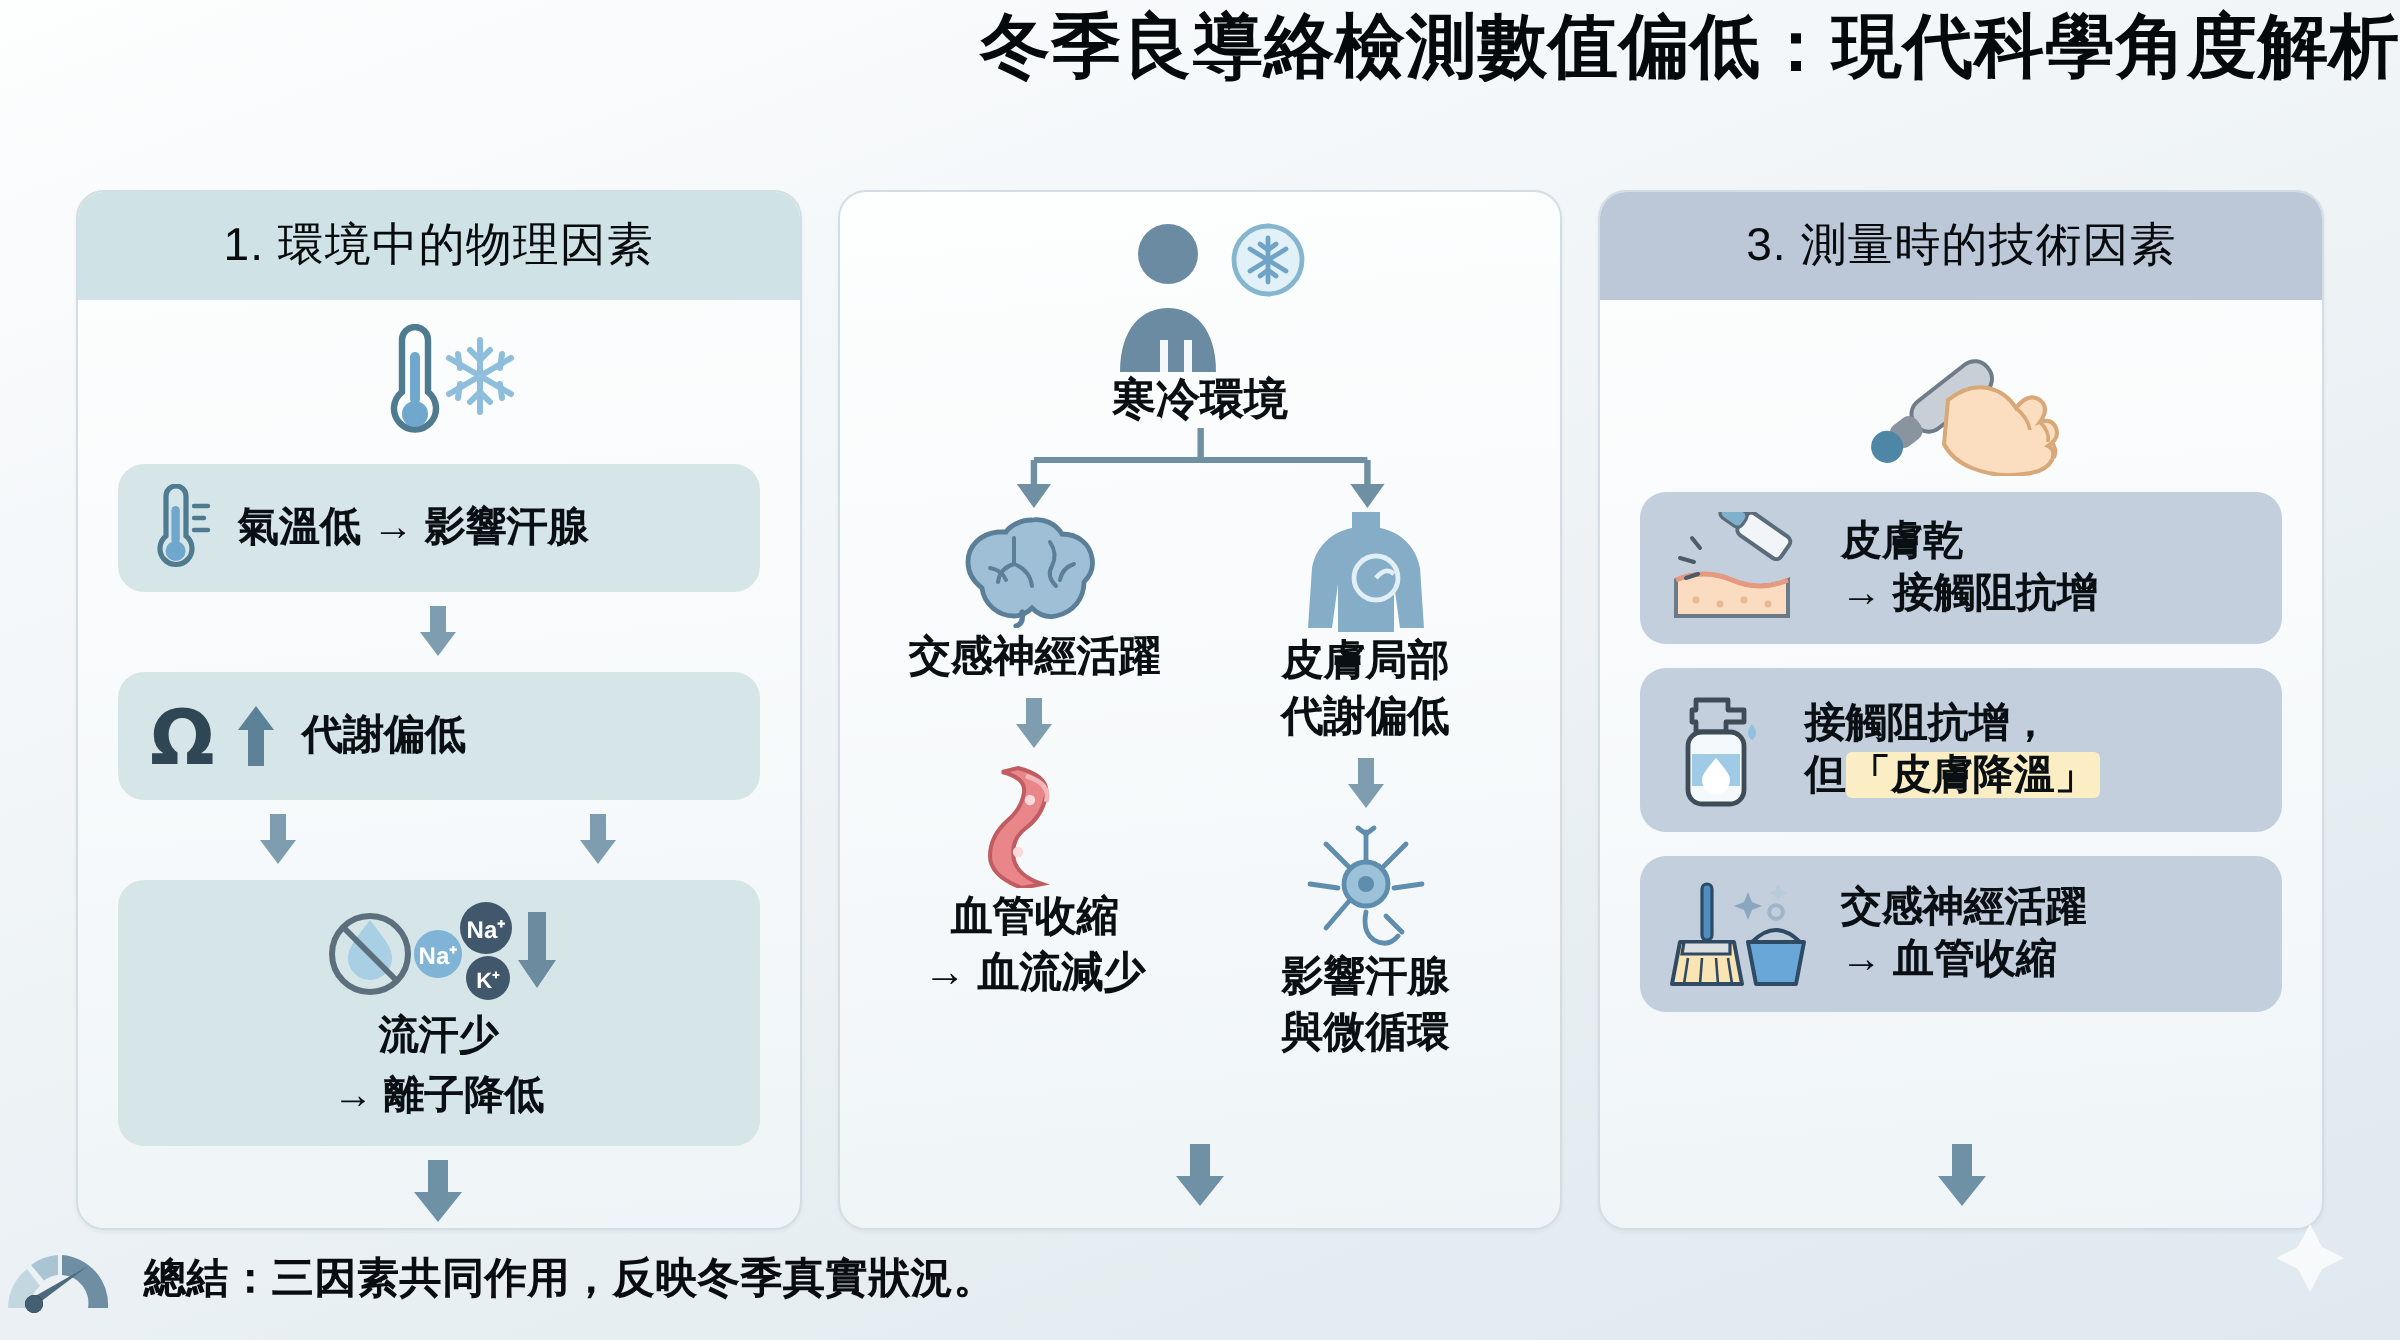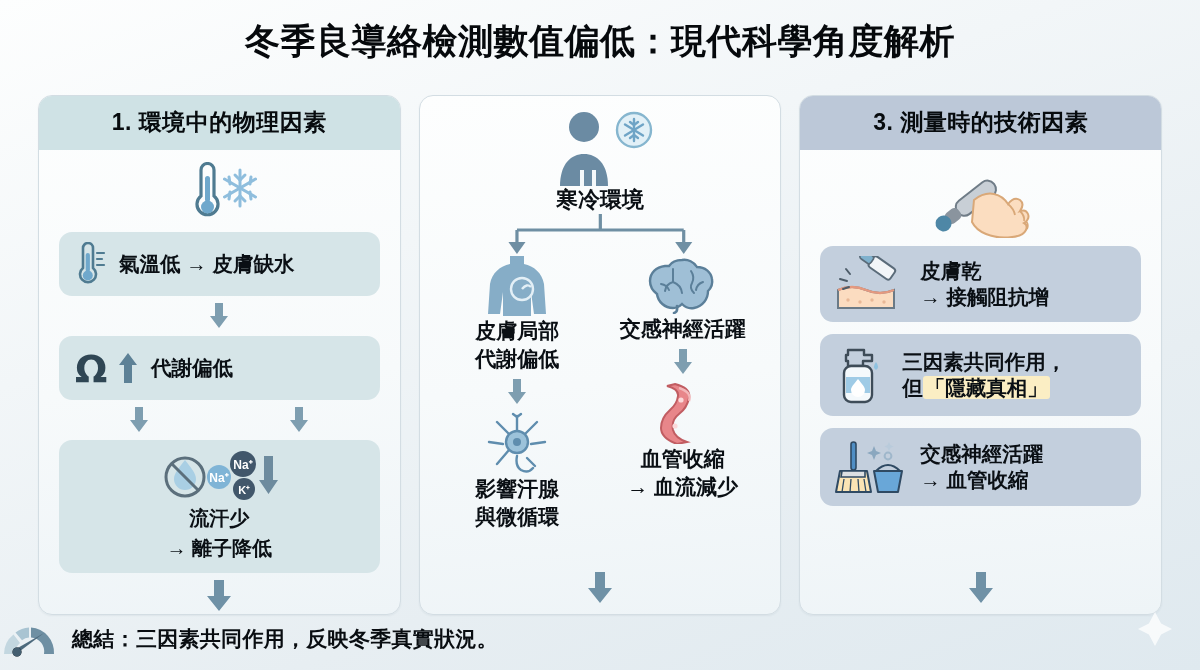--- a/index.html
+++ b/index.html
@@ -24,25 +24,24 @@
     bottom: 24px;
     width: 34px;
     height: 34px;
     background: rgba(255,255,255,0.75);
     clip-path: polygon(50% 0%, 68% 34%, 100% 50%, 68% 66%, 50% 100%, 32% 66%, 0% 50%, 32% 34%);
     pointer-events: none;
   }
 
   
   .title {
-    text-align: center;
+    text-align: right;
     font-size: 35px;
     font-weight: bold;
     letter-spacing: 0.5px;
-    padding-top: 18px;
     padding-bottom: 6px;
     color: #06090c;
   }
 
   
   .columns {
     position: absolute;
     top: 95px;
     left: 38px;
     right: 38px;
@@ -61,21 +60,21 @@
     flex-direction: column;
     align-items: center;
     position: relative;
     box-shadow: 0 1px 2px rgba(40,60,80,0.06);
   }
 
   .card-header {
     width: 100%;
     text-align: center;
     font-size: 23px;
-    font-weight: bold;
+    font-weight: normal;
     padding: 11px 4px 12px;
     color: #070b0e;
     letter-spacing: 0.5px;
   }
   .card1 .card-header { background: #cfe2e5; }
   .card2 .card-header { background: #c3ced9; }
   .card3 .card-header { background: #bcc8d8; }
 
   .card-body {
     width: 100%;
@@ -233,21 +232,21 @@
             <path d="M10 6 a5 5 0 0 1 10 0 v20 a8 8 0 1 1 -10 0 z" fill="none" stroke="#4f7b91" stroke-width="2.6"></path>
             <rect x="12.7" y="11" width="4.2" height="19" rx="2.1" fill="#6fa8cc"></rect>
             <circle cx="14.8" cy="33.5" r="5" fill="#6fa8cc"></circle>
             <g stroke="#4f7b91" stroke-width="2.2" stroke-linecap="round">
               <line x1="24" y1="11" x2="31" y2="11"></line>
               <line x1="24" y1="17" x2="29" y2="17"></line>
               <line x1="24" y1="23" x2="31" y2="23"></line>
             </g>
           </svg>
         </span>
-        <span class="pill-text">氣溫低 → 皮膚缺水</span>
+        <span class="pill-text">氣溫低 → 影響汗腺</span>
       </div>
 
       <span class="arrow-down">
         <svg width="22" height="26" viewBox="0 0 22 26">
             <path d="M7 0 h8 v13 h5 L11 25 L2 13 h5 z" fill="#7e9eb0"></path>
           </svg>
       </span>
 
       <div class="pill">
         <span style="display:flex;align-items:center;gap:2px;">
@@ -342,20 +341,51 @@
           </g>
           <path d="M64 28 h16 l-8 12 z" fill="#6f8fa3"></path>
           <path d="M220 28 h16 l-8 12 z" fill="#6f8fa3"></path>
         </svg>
       </div>
 
       <div class="c2-cols">
 
         <div class="c2-col">
           <span>
+            <svg width="80" height="58" viewBox="0 0 80 58">
+              <path d="M22 10 c-9 1 -15 7 -15 15 c0 6 3 10 7 13 c1 8 8 14 16 14 c4 0 7 -2 9 -4 c3 3 7 5 12 4 c9 -2 14 -9 14 -17 c3 -3 5 -7 4 -12 c-1 -7 -7 -12 -15 -12 c-3 -5 -9 -8 -15 -7 c-6 0 -11 3 -13 6 z" fill="#9fbfd6" stroke="#5b7f99" stroke-width="2.4"></path>
+              <g stroke="#5b7f99" stroke-width="2" fill="none" stroke-linecap="round">
+                <path d="M30 13 v13 M30 26 q-7 2 -8 9 M30 26 q8 3 9 11"></path>
+                <path d="M48 15 q4 6 1 12 q-3 5 2 10"></path>
+                <path d="M18 28 q6 1 8 6"></path>
+                <path d="M60 26 q-6 2 -7 8"></path>
+              </g>
+              <path d="M34 50 q1 6 -3 7" stroke="#5b7f99" stroke-width="2.6" fill="none" stroke-linecap="round"></path>
+            </svg>
+          </span>
+          <div class="c2-node-label">交感神經活躍</div>
+          <span class="arrow-down">
+            <svg width="22" height="26" viewBox="0 0 22 26">
+                <path d="M7 0 h8 v13 h5 L11 25 L2 13 h5 z" fill="#7e9eb0"></path>
+              </svg>
+          </span>
+          <span>
+            <svg width="56" height="62" viewBox="0 0 56 62">
+              <path d="M20 2 q16 4 14 14 q-2 10 -10 16 q-8 6 -6 16 q2 8 14 12 l-10 2 q-16 -6 -16 -16 q0 -10 9 -18 q7 -6 8 -14 q1 -7 -11 -10 z" fill="#e8868a" stroke="#c15d62" stroke-width="2"></path>
+              <path d="M24 6 q13 4 10 13" fill="none" stroke="#f3b7b9" stroke-width="2.4"></path>
+              <circle cx="26" cy="18" r="2.6" fill="#fbd9da"></circle>
+              <circle cx="20" cy="44" r="2.6" fill="#fbd9da"></circle>
+            </svg>
+          </span>
+          <div class="c2-node-label">血管收縮</div>
+          <div class="c2-node-label">→ 血流減少</div>
+        </div>
+
+        <div class="c2-col">
+          <span>
             <svg width="78" height="60" viewBox="0 0 78 60">
               <path d="M32 0 h14 v8 c10 2 18 9 20 20 l2 30 h-12 l-3 -22 v24 h-28 v-24 l-3 22 h-12 l2 -30 c2 -11 10 -18 20 -20 z" fill="#86adc7"></path>
               <circle cx="44" cy="33" r="11" fill="none" stroke="#e3eff6" stroke-width="2.4"></circle>
               <path d="M44 33 q5 -6 9 -2" fill="none" stroke="#e3eff6" stroke-width="2.4"></path>
             </svg>
           </span>
           <div class="c2-node-label">皮膚局部</div>
           <div class="c2-node-label">代謝偏低</div>
           <span class="arrow-down">
             <svg width="22" height="26" viewBox="0 0 22 26">
@@ -374,51 +404,20 @@
                 <path d="M14 52 l12 -14"></path>
                 <path d="M34 44 q-2 10 4 14 q7 4 12 -2"></path>
                 <path d="M44 46 l8 8"></path>
               </g>
               <circle cx="34" cy="30" r="11" fill="#9cc2da" stroke="#5f8dae" stroke-width="2.4"></circle>
               <circle cx="34" cy="30" r="4" fill="#5f8dae"></circle>
             </svg>
           </span>
           <div class="c2-node-label">影響汗腺</div>
           <div class="c2-node-label">與微循環</div>
-        </div>
-
-        <div class="c2-col">
-          <span>
-            <svg width="80" height="58" viewBox="0 0 80 58">
-              <path d="M22 10 c-9 1 -15 7 -15 15 c0 6 3 10 7 13 c1 8 8 14 16 14 c4 0 7 -2 9 -4 c3 3 7 5 12 4 c9 -2 14 -9 14 -17 c3 -3 5 -7 4 -12 c-1 -7 -7 -12 -15 -12 c-3 -5 -9 -8 -15 -7 c-6 0 -11 3 -13 6 z" fill="#9fbfd6" stroke="#5b7f99" stroke-width="2.4"></path>
-              <g stroke="#5b7f99" stroke-width="2" fill="none" stroke-linecap="round">
-                <path d="M30 13 v13 M30 26 q-7 2 -8 9 M30 26 q8 3 9 11"></path>
-                <path d="M48 15 q4 6 1 12 q-3 5 2 10"></path>
-                <path d="M18 28 q6 1 8 6"></path>
-                <path d="M60 26 q-6 2 -7 8"></path>
-              </g>
-              <path d="M34 50 q1 6 -3 7" stroke="#5b7f99" stroke-width="2.6" fill="none" stroke-linecap="round"></path>
-            </svg>
-          </span>
-          <div class="c2-node-label">交感神經活躍</div>
-          <span class="arrow-down">
-            <svg width="22" height="26" viewBox="0 0 22 26">
-                <path d="M7 0 h8 v13 h5 L11 25 L2 13 h5 z" fill="#7e9eb0"></path>
-              </svg>
-          </span>
-          <span>
-            <svg width="56" height="62" viewBox="0 0 56 62">
-              <path d="M20 2 q16 4 14 14 q-2 10 -10 16 q-8 6 -6 16 q2 8 14 12 l-10 2 q-16 -6 -16 -16 q0 -10 9 -18 q7 -6 8 -14 q1 -7 -11 -10 z" fill="#e8868a" stroke="#c15d62" stroke-width="2"></path>
-              <path d="M24 6 q13 4 10 13" fill="none" stroke="#f3b7b9" stroke-width="2.4"></path>
-              <circle cx="26" cy="18" r="2.6" fill="#fbd9da"></circle>
-              <circle cx="20" cy="44" r="2.6" fill="#fbd9da"></circle>
-            </svg>
-          </span>
-          <div class="c2-node-label">血管收縮</div>
-          <div class="c2-node-label">→ 血流減少</div>
         </div>
       </div>
 
       <div class="spacer"></div>
       <span class="arrow-down big" style="margin-bottom:4px;">
         <svg width="30" height="32" viewBox="0 0 30 32">
             <path d="M10 0 h10 v16 h7 L15 31 L3 16 h7 z" fill="#6f91a6"></path>
           </svg>
       </span>
     </div>
@@ -478,22 +477,22 @@
         <span>
           <svg width="56" height="62" viewBox="0 0 56 62">
             <path d="M14 6 h16 v5 h8 v6 h-9 v5 h-15 v-5 h-2 v-6 h2 z" fill="none" stroke="#3e4c58" stroke-width="2.4" stroke-linejoin="round"></path>
             <path d="M42 18 q4 5 0 8 q-4 -3 0 -8 z" fill="#8fc2e0"></path>
             <rect x="10" y="22" width="28" height="36" rx="7" fill="#f4f9fc" stroke="#3e4c58" stroke-width="2.4"></rect>
             <rect x="12" y="33" width="24" height="16" fill="#9fcbe6"></rect>
             <path d="M24 35 c4 5 7 8 7 11 a7 7 0 0 1 -14 0 c0 -3 3 -6 7 -11 z" fill="#ffffff"></path>
           </svg>
         </span>
         <span class="pill-text">
-          <span>三因素共同作用，</span><br>
-          <span>但</span><span class="hl">「隱藏真相」</span>
+          <span>接觸阻抗增，</span><br>
+          <span>但</span><span class="hl">「皮膚降溫」</span>
         </span>
       </div>
 
       <span class="arrow-down" style="visibility:hidden;height:8px;margin:2px 0;"></span>
 
       <div class="pill">
         <span>
           <svg width="74" height="58" viewBox="0 0 74 58">
             <rect x="17" y="4" width="5" height="28" rx="2.5" fill="#4f8ec4" stroke="#2f4a63" stroke-width="1.6"></rect>
             <path d="M6 33 h27 l4 21 h-35 z" fill="#fbe4b4" stroke="#2f4a63" stroke-width="2" stroke-linejoin="round"></path>

